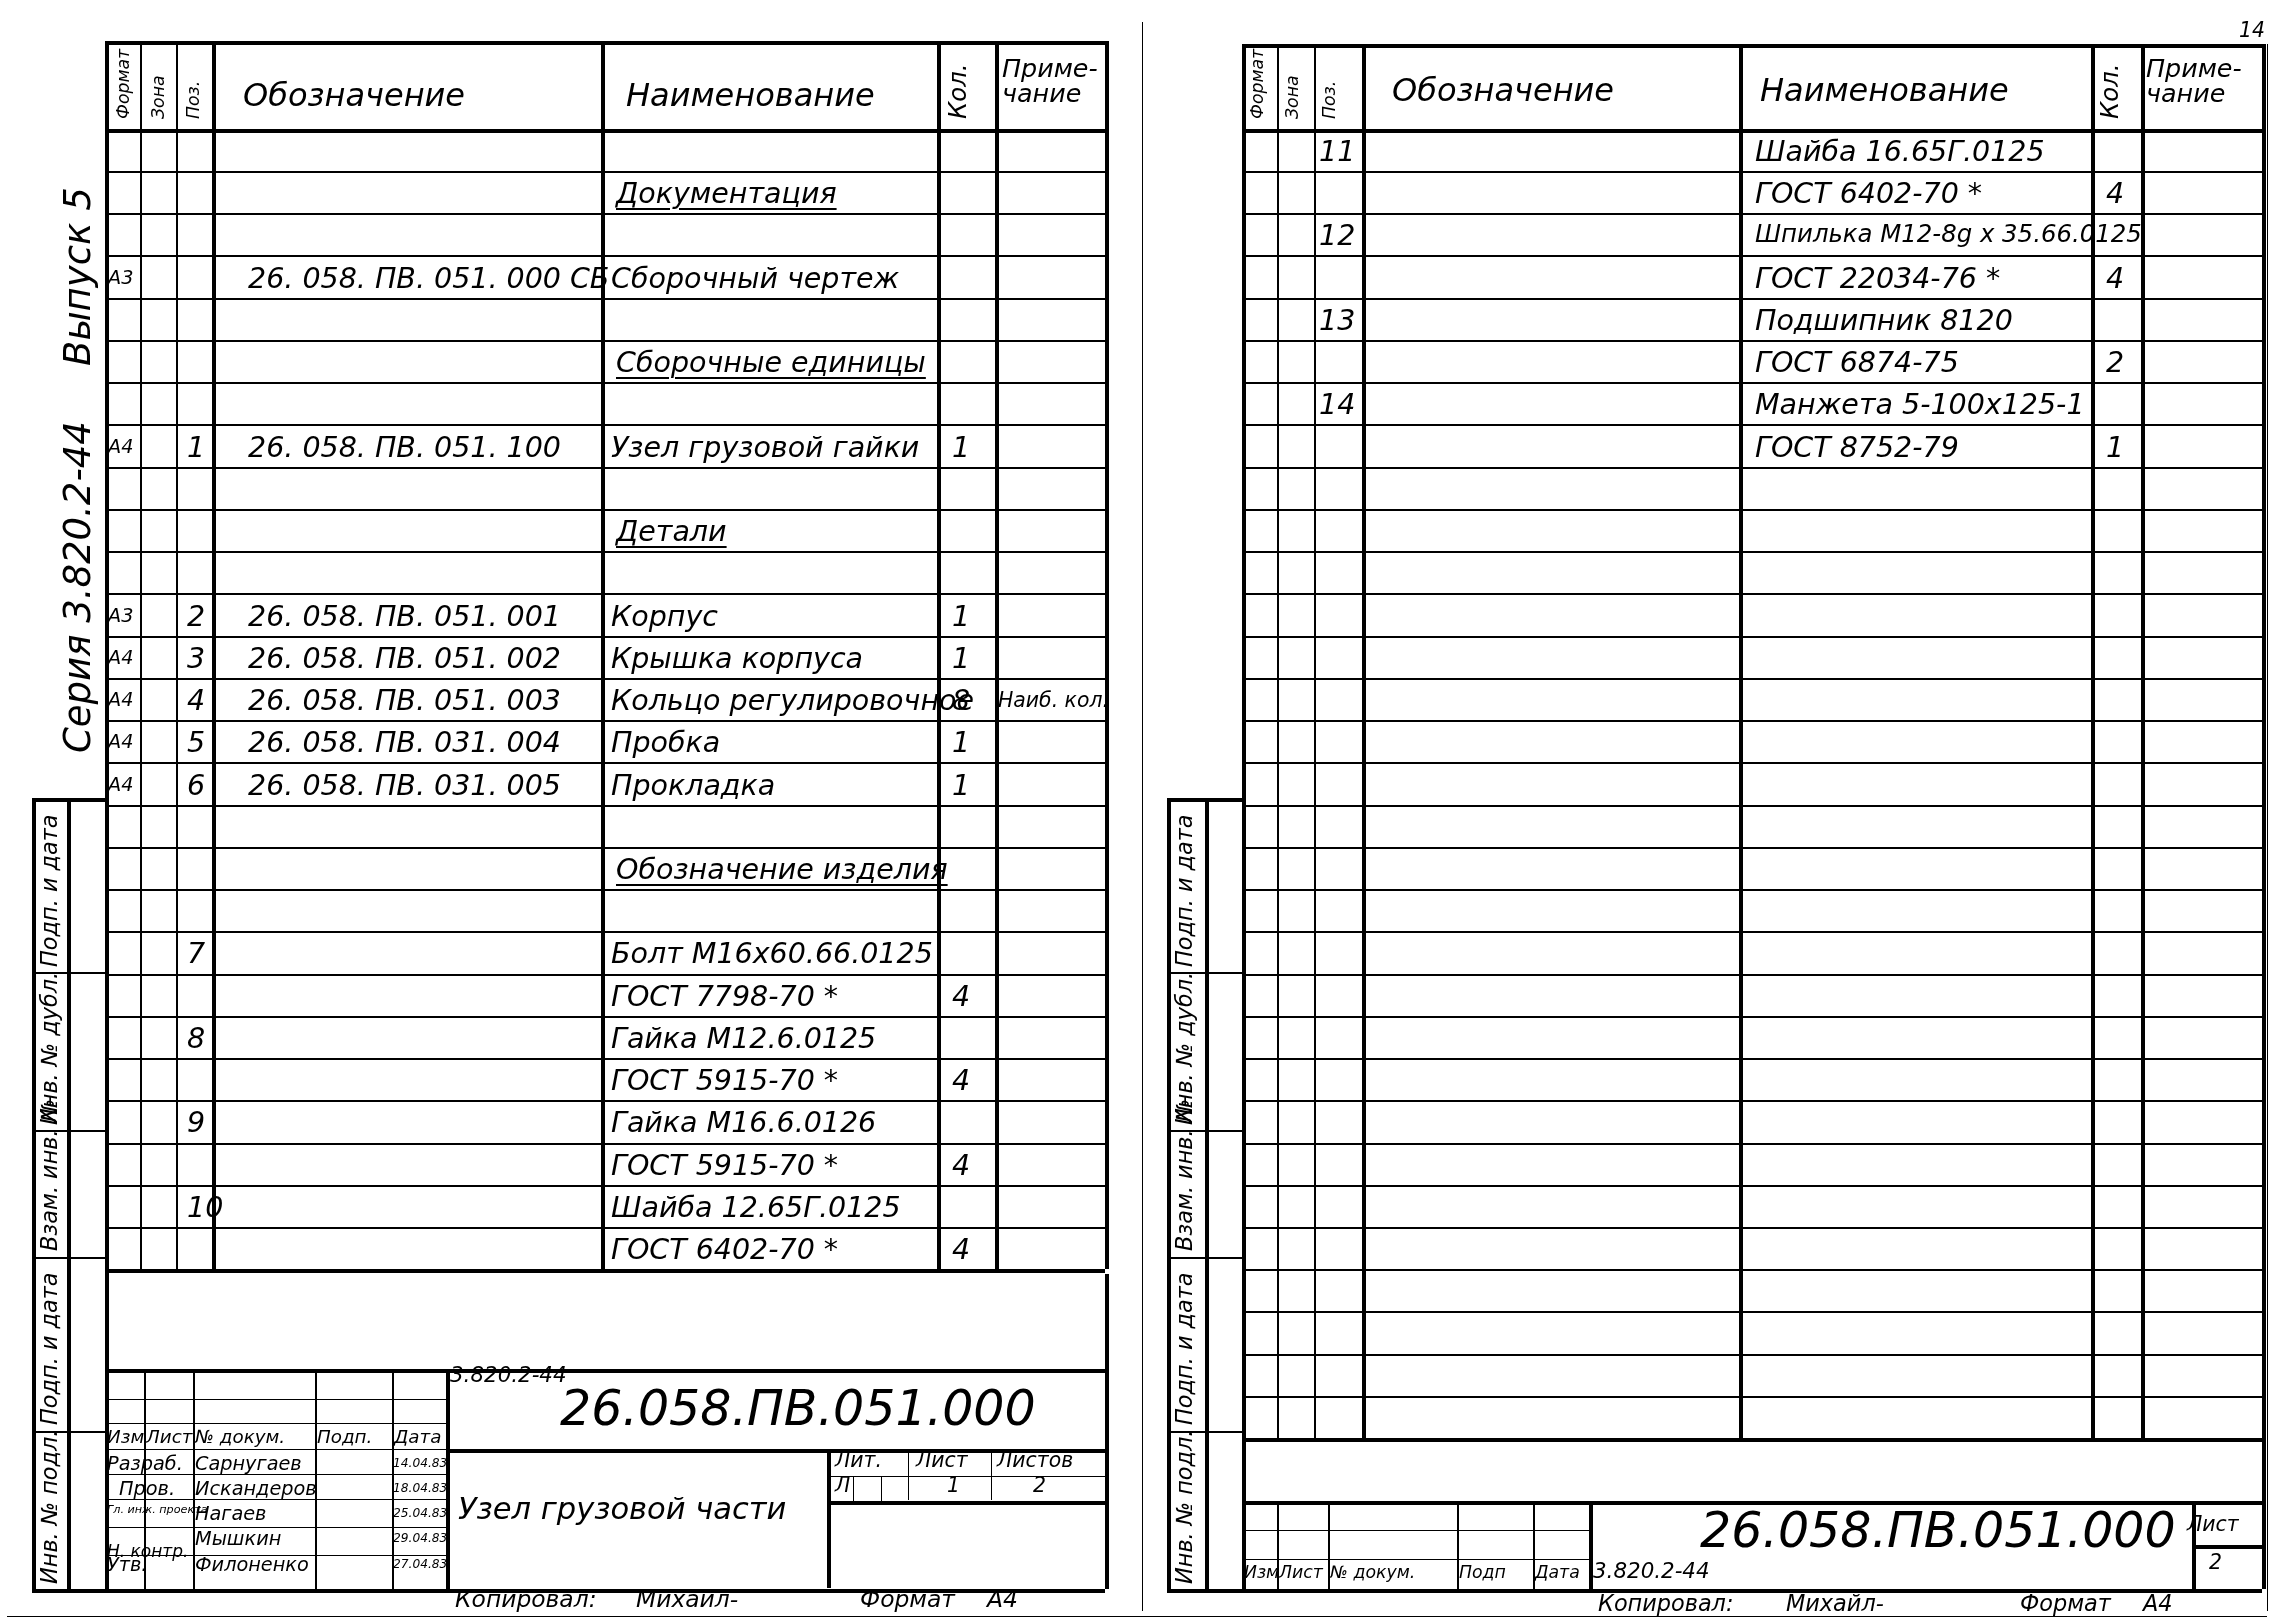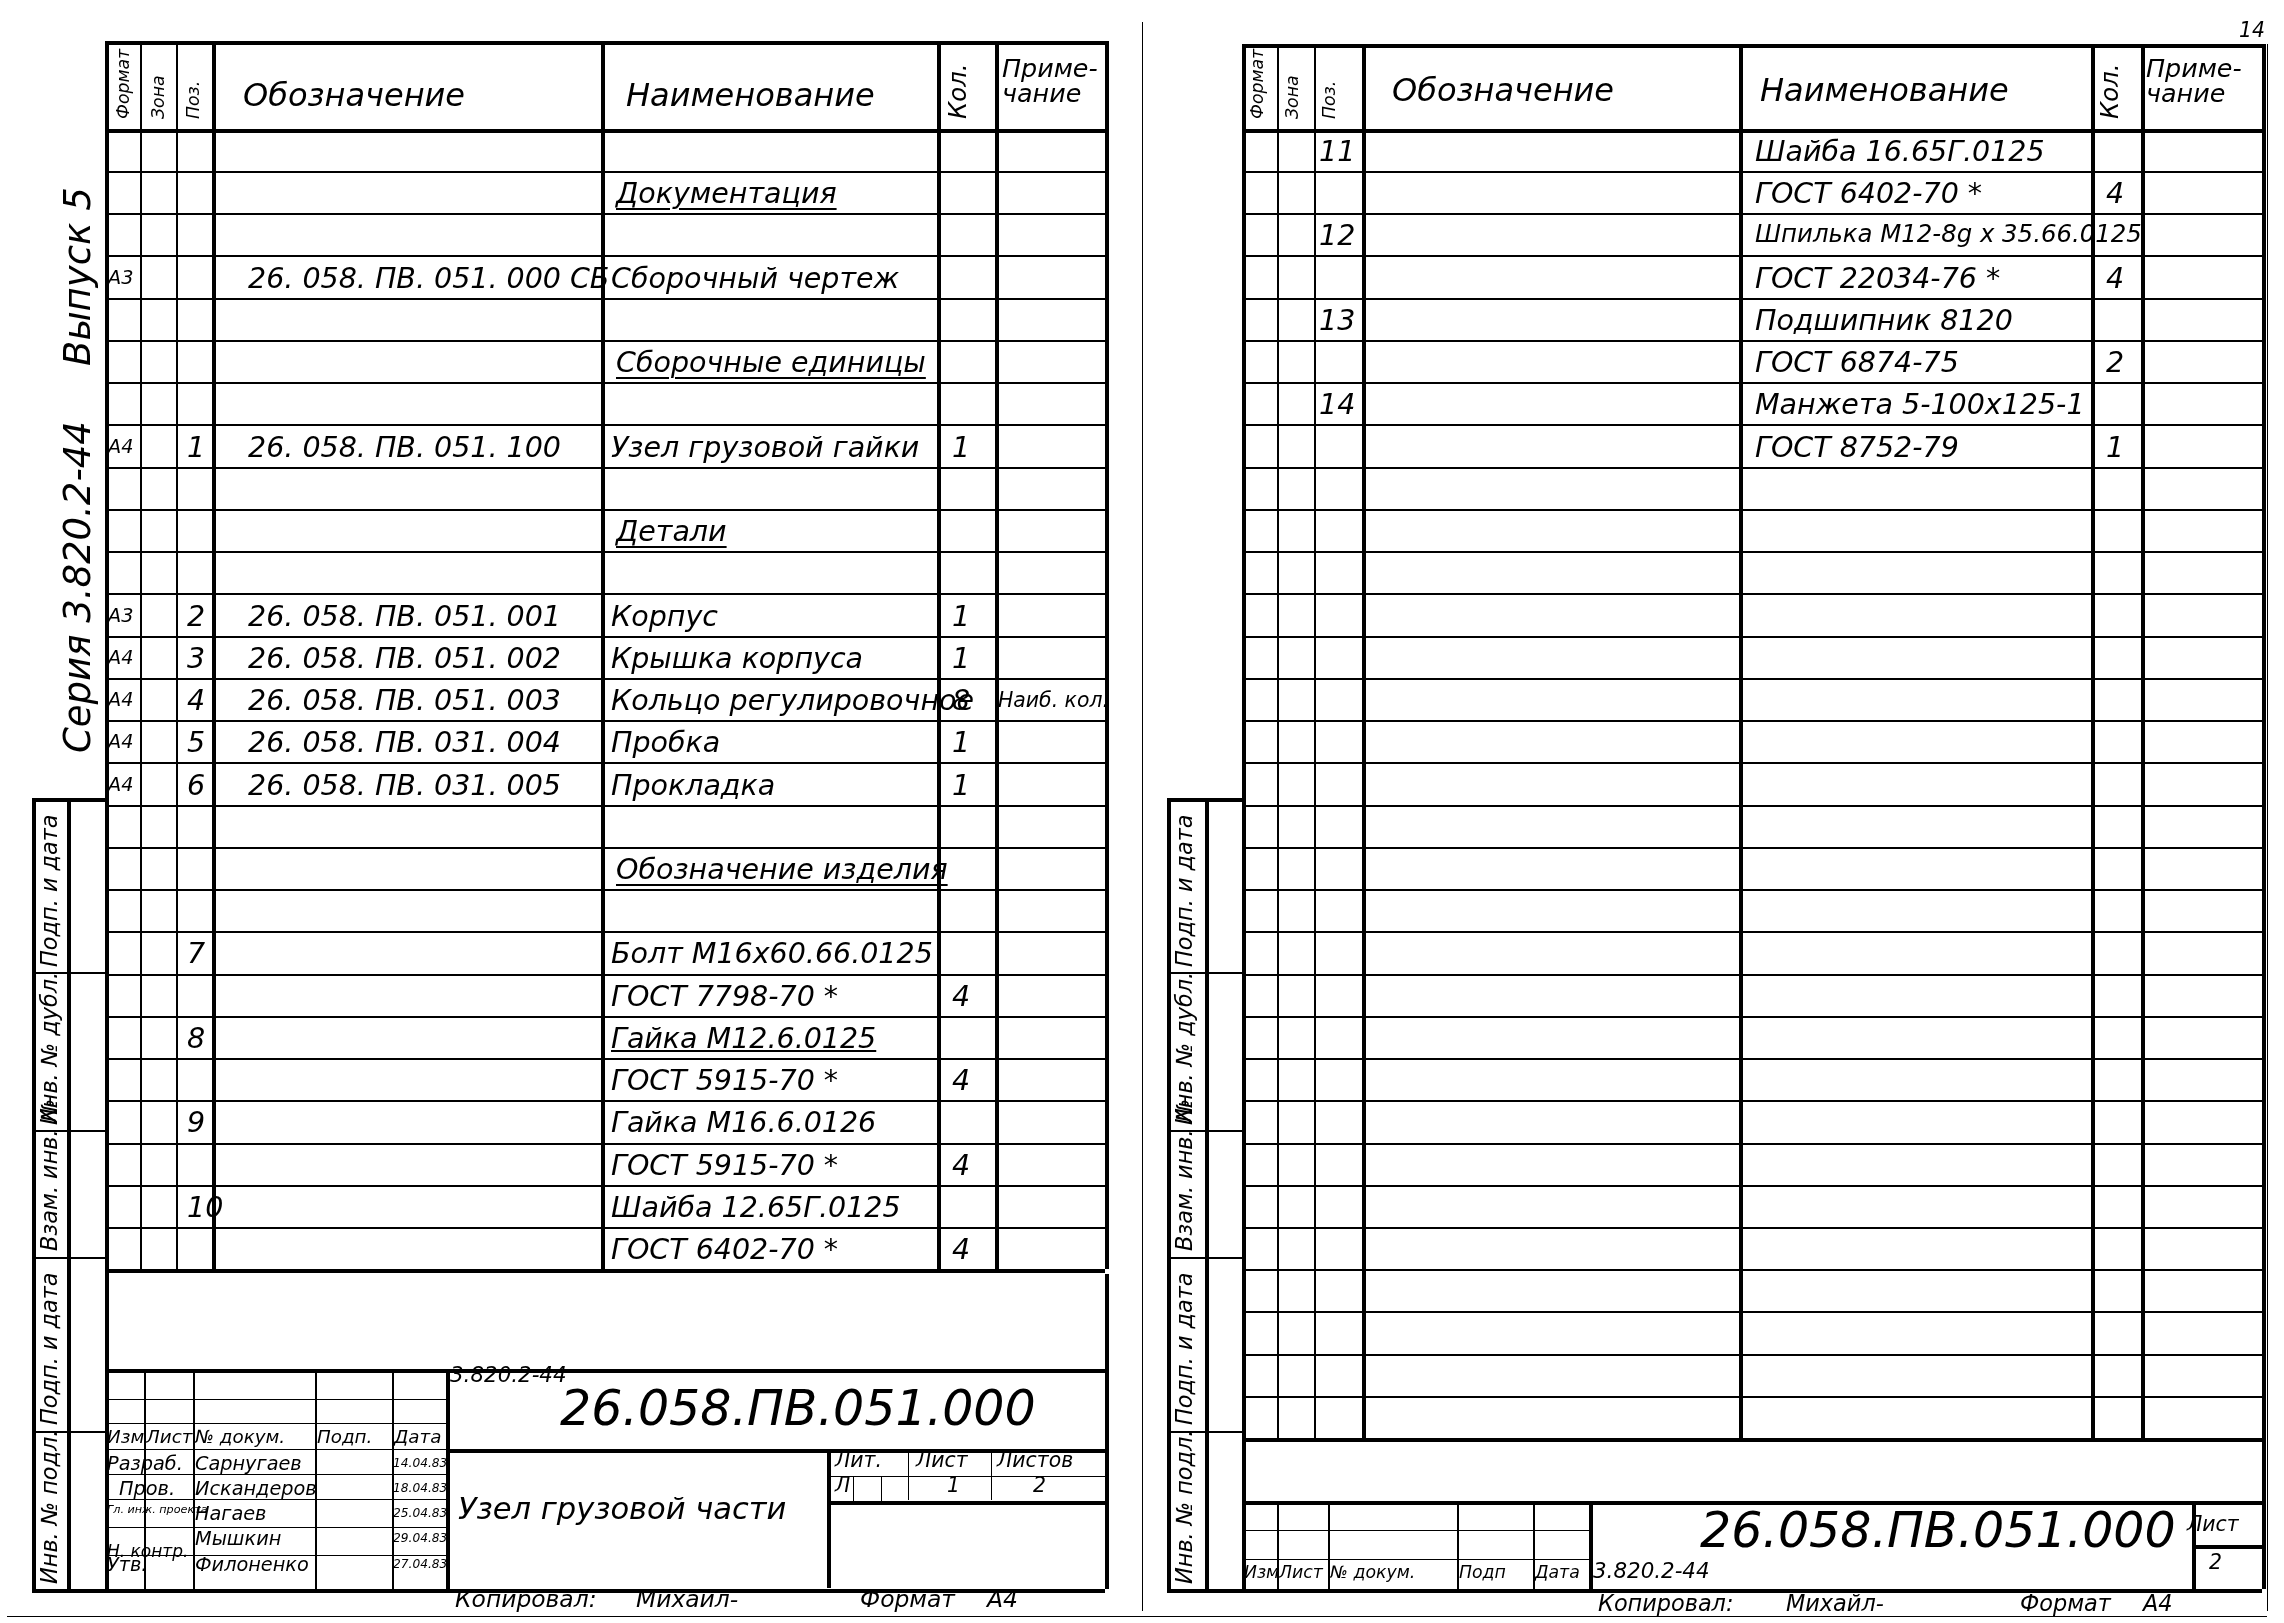--- a/index.html
+++ b/index.html
@@ -76,21 +76,21 @@
       <div class="txt cell" style="left: 187px; top: 772px;">6</div>
       <div class="txt cell" style="left: 248px; top: 772px;">26. 058. ПВ. 031. 005</div>
       <div class="txt cell" style="left: 611px; top: 772px;">Прокладка</div>
       <div class="txt cell" style="left: 952px; top: 772px;">1</div>
       <div class="txt cell u" style="left: 616px; top: 856px;">Обозначение изделия</div>
       <div class="txt cell" style="left: 187px; top: 940px;">7</div>
       <div class="txt cell" style="left: 611px; top: 940px;">Болт М16х60.66.0125</div>
       <div class="txt cell" style="left: 611px; top: 983px;">ГОСТ 7798-70 *</div>
       <div class="txt cell" style="left: 952px; top: 983px;">4</div>
       <div class="txt cell" style="left: 187px; top: 1025px;">8</div>
-      <div class="txt cell" style="left: 611px; top: 1025px; text-decoration: underline;">Гайка М12.6.0125</div>
+      <div class="txt cell" style="left: 611px; top: 1025px;">Гайка М12.6.0125</div>
       <div class="txt cell" style="left: 611px; top: 1067px;">ГОСТ 5915-70 *</div>
       <div class="txt cell" style="left: 952px; top: 1067px;">4</div>
       <div class="txt cell" style="left: 187px; top: 1109px;">9</div>
       <div class="txt cell" style="left: 611px; top: 1109px;">Гайка М16.6.0126</div>
       <div class="txt cell" style="left: 611px; top: 1152px;">ГОСТ 5915-70 *</div>
       <div class="txt cell" style="left: 952px; top: 1152px;">4</div>
       <div class="txt cell" style="left: 187px; top: 1194px;">10</div>
       <div class="txt cell" style="left: 611px; top: 1194px;">Шайба 12.65Г.0125</div>
       <div class="txt cell" style="left: 611px; top: 1236px;">ГОСТ 6402-70 *</div>
       <div class="txt cell" style="left: 952px; top: 1236px;">4</div>

